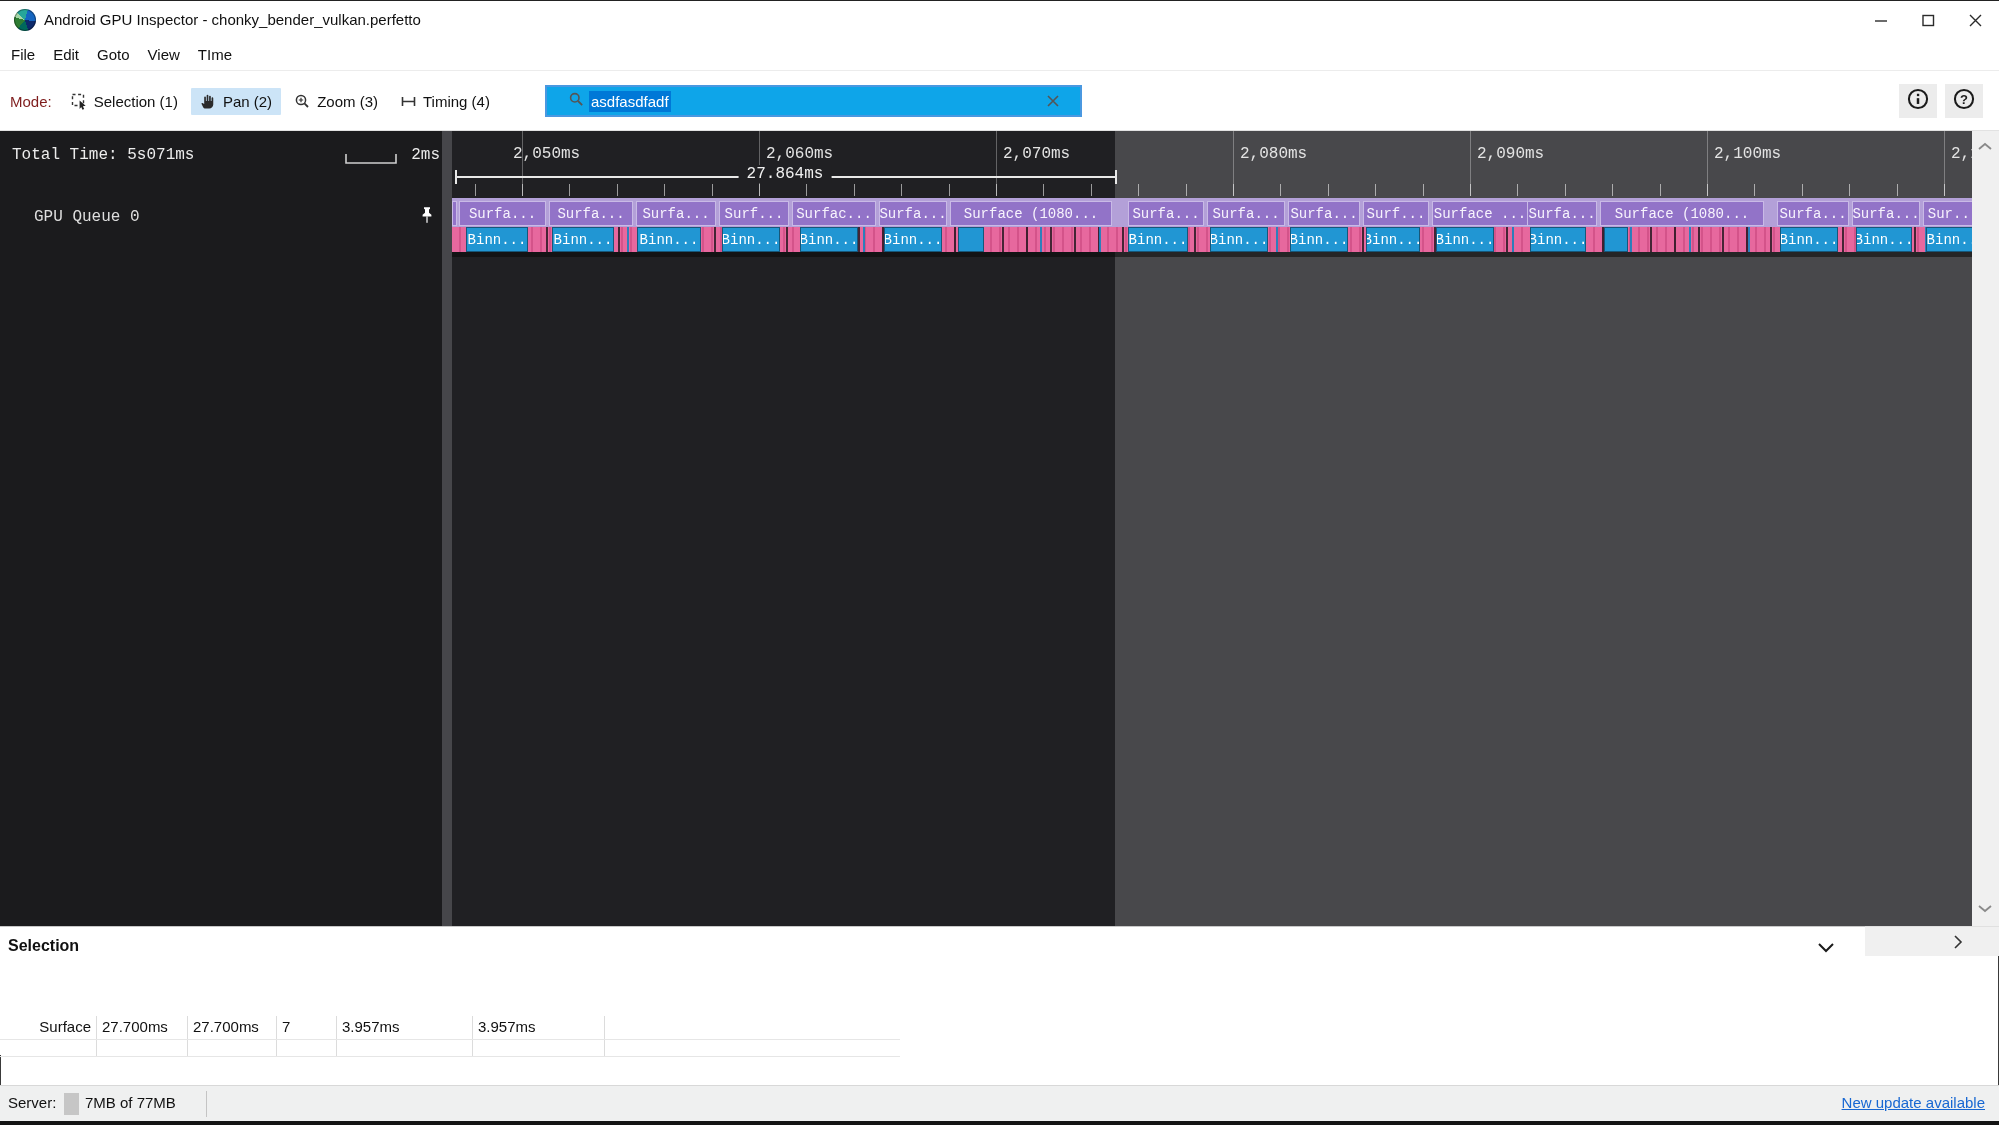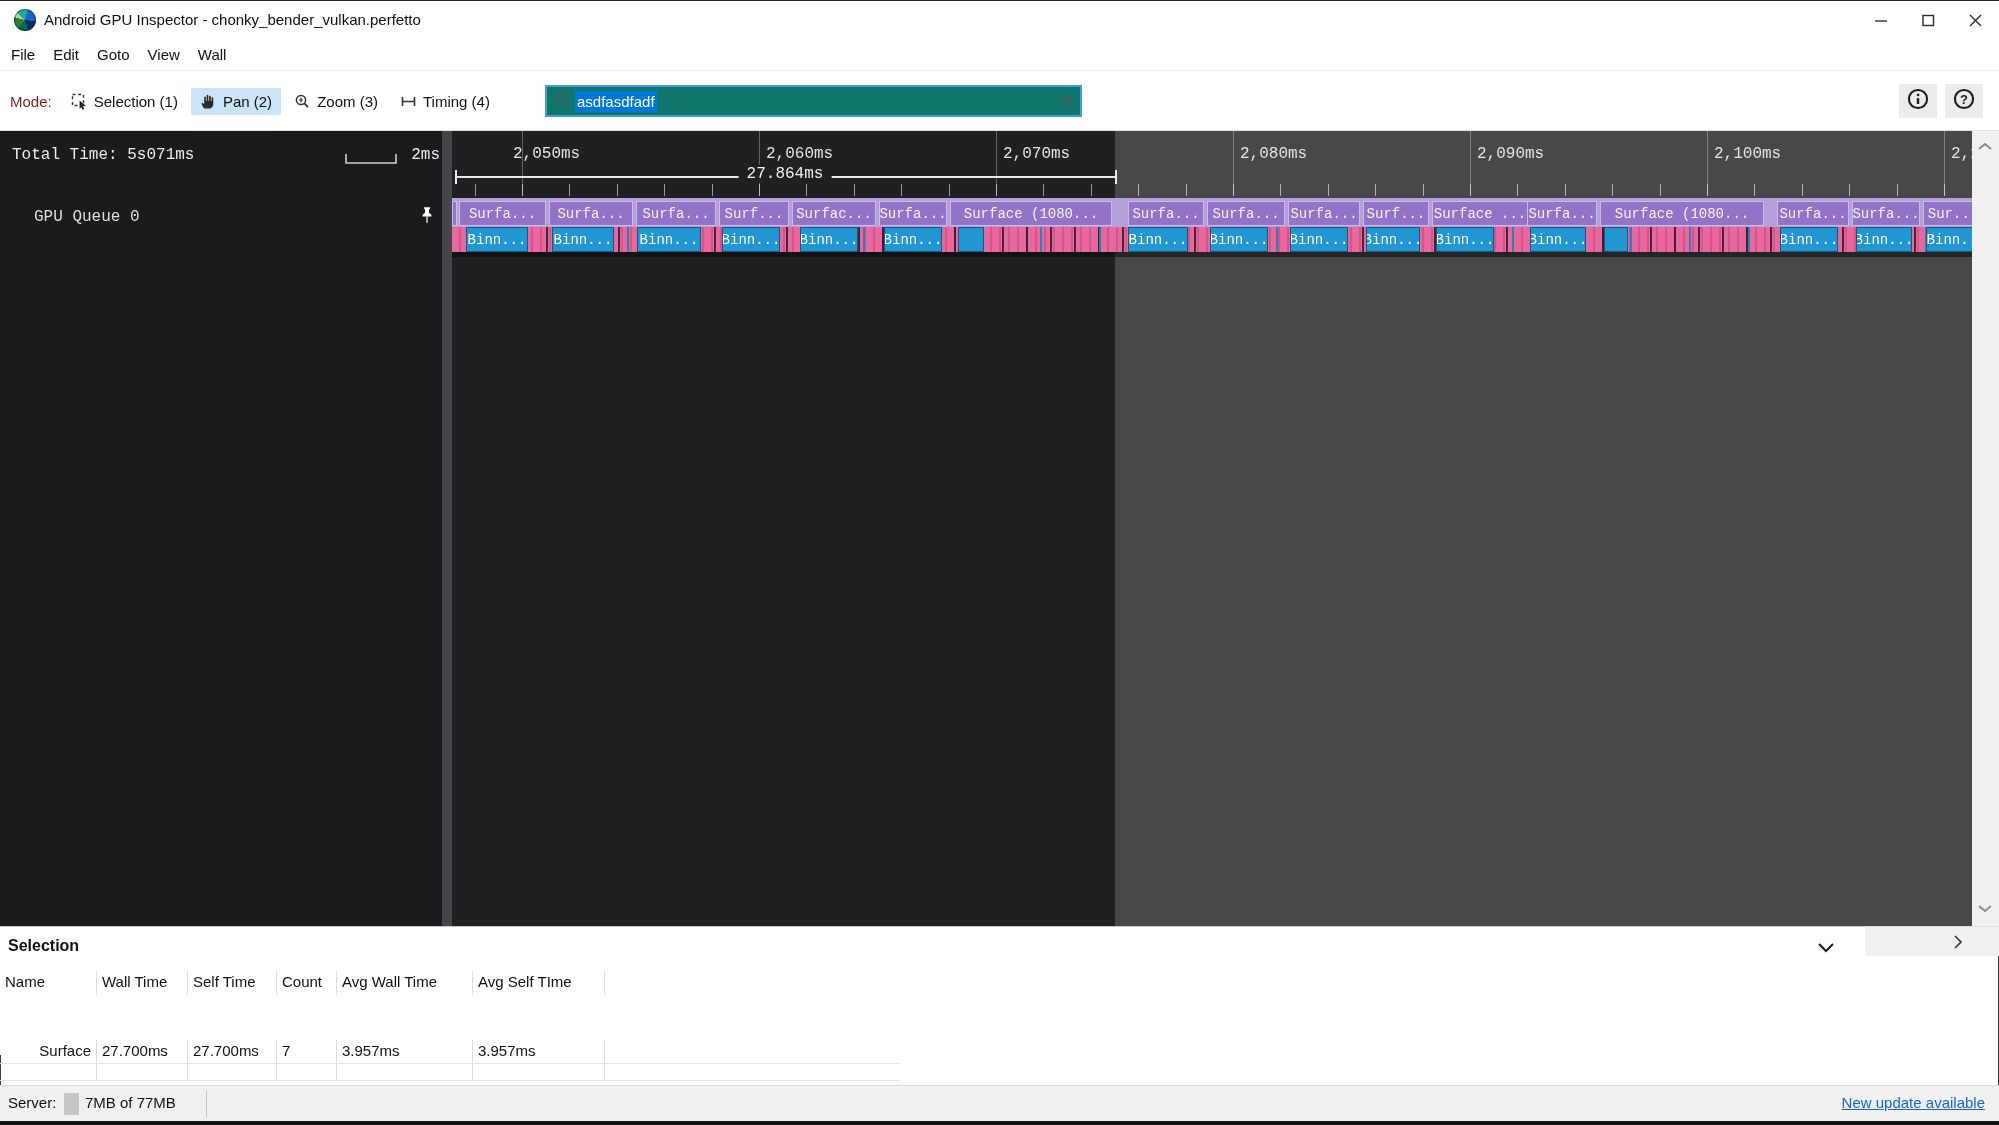--- a/index.html
+++ b/index.html
@@ -21,21 +21,21 @@
   
   #menubar { position:absolute; top:38px; left:0; width:1999px; height:33px; background:#fff; display:flex; align-items:center; padding-left:2px; border-bottom:1px solid #ececec; }
   .menu-item { padding:4px 9px; font-size:15px; color:#111; }
   
   #toolbar { position:absolute; top:71px; left:0; width:1999px; height:60px; background:#fff; border-bottom:1px solid #e2e2e2; }
   #mode-row { position:absolute; left:10px; top:0; height:60px; display:flex; align-items:center; gap:4px; }
   #mode-label { font-size:15px; color:#7f1d1d; margin-right:6px; }
   .mode-btn { display:flex; align-items:center; gap:6px; padding:5px 9px; font-size:15px; color:#111; border-radius:1px; }
   .mode-btn.active { background:#cce4f7; }
   .mode-btn svg { display:block; }
-  #search-box { position:absolute; left:545px; top:14px; width:537px; height:32px; background:#0f766e; border:2px solid #4a98e0; display:flex; align-items:center; padding:0 7px; }
+  #search-box { position:absolute; left:545px; top:14px; width:537px; height:32px; background:#0ea5e9; border:2px solid #4a98e0; display:flex; align-items:center; padding:0 21px; }
   #search-sel { background:#0078d7; color:#fff; font-size:15px; padding:2px 2px; margin-left:4px; white-space:nowrap; }
   #search-clear { margin-left:auto; display:flex; align-items:center; }
   .tb-right-btn { position:absolute; top:13px; width:38px; height:34px; background:#ececec; display:flex; align-items:center; justify-content:center; }
   #info-btn { right:62px; }
   #help-btn { right:16px; }
   
   #timeline { position:absolute; top:131px; left:0; width:1999px; height:795px; background:#1b1b1d; overflow:hidden;font-family:Liberation Mono, monospace; }
   .bg-strip { position:absolute; left:442px; top:0; width:10px; height:795px; background:#46464a; }
   .bg-dark  { position:absolute; left:452px; top:0; width:663px; height:795px; background:#202023; }
   .bg-light { position:absolute; left:1115px; top:0; width:857px; height:795px; background:#48484b; }
@@ -116,21 +116,21 @@
         </svg>
     </div>
   </div>
 </div>
 
 <div id="menubar">
   <span class="menu-item">File</span>
   <span class="menu-item">Edit</span>
   <span class="menu-item">Goto</span>
   <span class="menu-item">View</span>
-  <span class="menu-item">Wall</span>
+  <span class="menu-item">TIme</span>
 </div>
 
 <div id="toolbar">
   <div id="mode-row">
     <span id="mode-label">Mode:</span>
 
     <div class="mode-btn">
       <span>
         <svg width="17" height="17" viewBox="0 0 17 17">
           <rect x="1.5" y="1.5" width="11" height="11" fill="none" stroke="#333" stroke-width="1.4" stroke-dasharray="3 2.6"></rect>
@@ -348,28 +348,20 @@
 </div>
 
 <div id="selection-panel">
   <div id="selection-title">Selection</div>
   <span id="collapse-btn">
     <svg width="18" height="11" viewBox="0 0 18 11">
         <path d="M2 2l7 7 7-7" fill="none" stroke="#1b1b1b" stroke-width="2"></path>
       </svg>
   </span>
   <div id="sel-table">
-    <div class="t-row header">
-      <div class="t-cell c0">Name</div>
-      <div class="t-cell c1">Wall Time</div>
-      <div class="t-cell c2">Self Time</div>
-      <div class="t-cell c3">Count</div>
-      <div class="t-cell c4">Avg Wall Time</div>
-      <div class="t-cell c5">Avg Self TIme</div>
-    </div>
     <div class="t-row data">
       <div class="t-cell c0">Surface</div>
       <div class="t-cell c1">27.700ms</div>
       <div class="t-cell c2">27.700ms</div>
       <div class="t-cell c3">7</div>
       <div class="t-cell c4">3.957ms</div>
       <div class="t-cell c5">3.957ms</div>
     </div>
     <div class="t-row empty">
       <div class="t-cell c0"></div>

